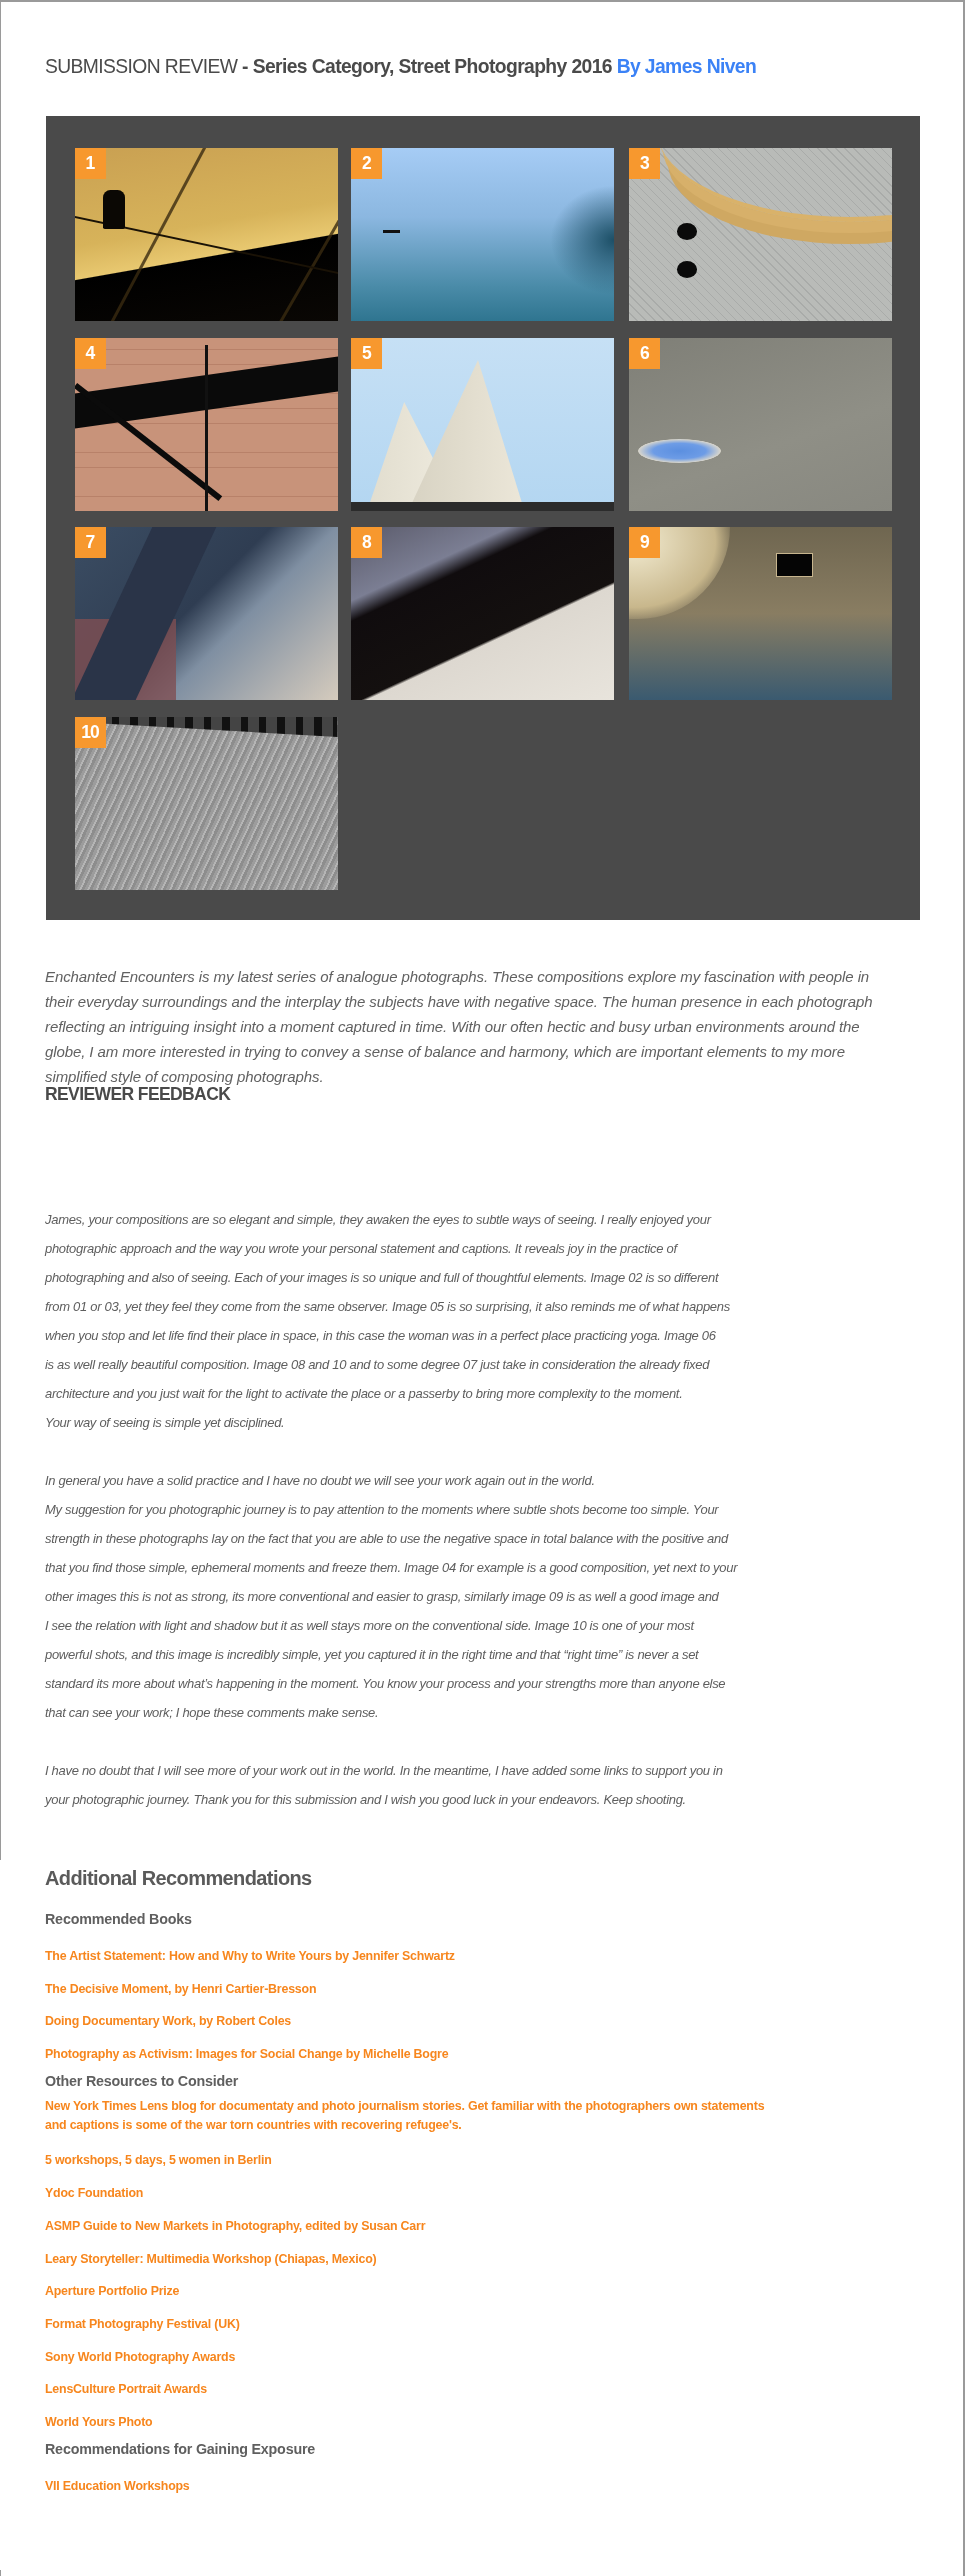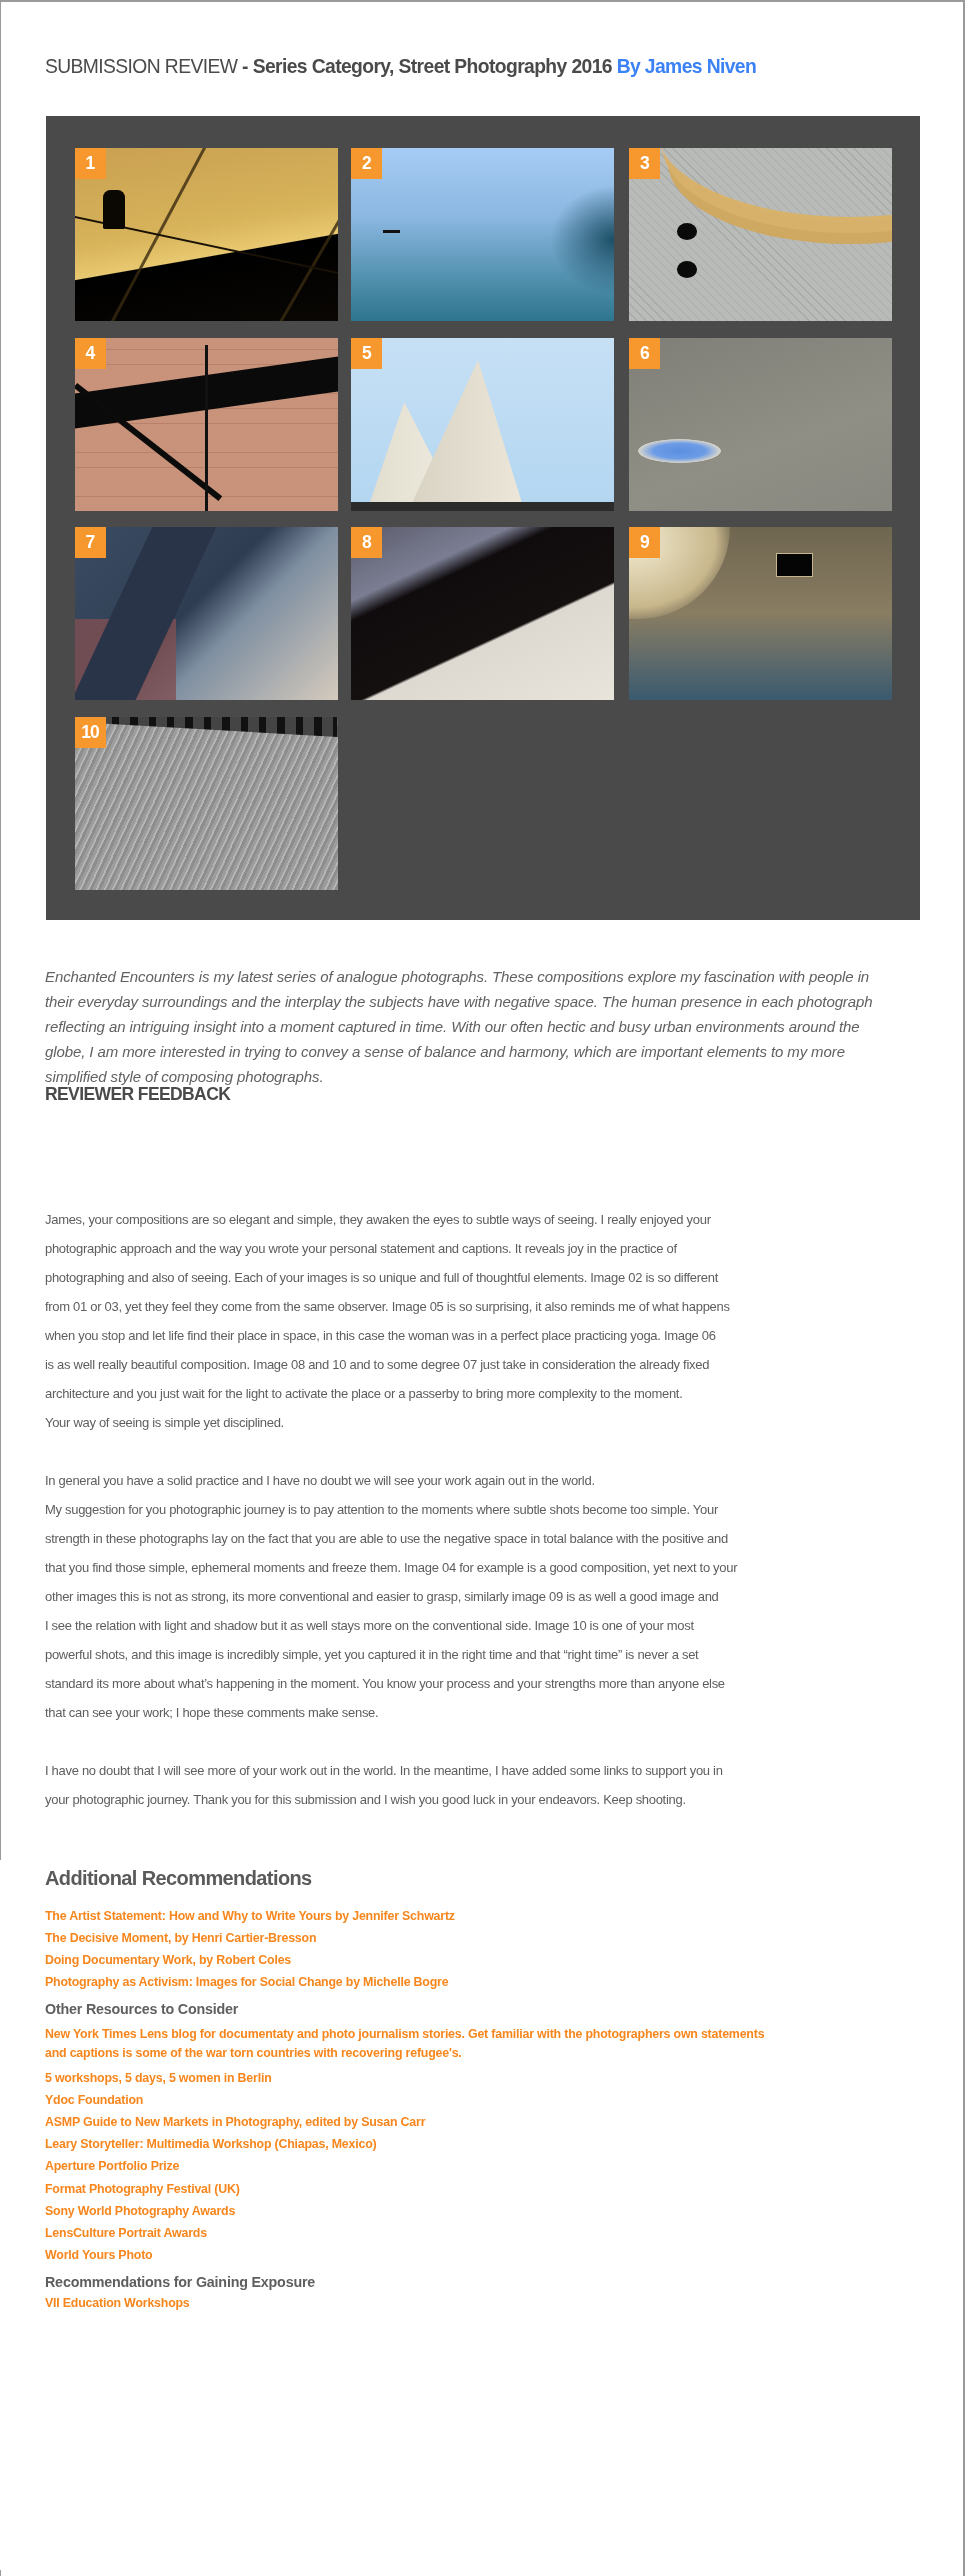--- a/index.html
+++ b/index.html
@@ -48,28 +48,28 @@
   .p8 .art { background: linear-gradient(155deg, #5a5a6a 0%, #7b7e93 25%, #100c0e 32%, #14100f 60%, #ddd8d0 61%, #e8e4dc 100%); }
   .p9 .art { background: linear-gradient(180deg, #6f6650 0%, #897d62 50%, #3a5a70 100%); }
   .p9 .win { position:absolute; left:147px; top:26px; width:37px; height:24px; background:#050505; border:1.8px solid #c7b58e; }
   .p9 .arch { position:absolute; left:-37px; top:-18.4px; width:138px; height:110px; border-radius: 0 0 92px 0; background: radial-gradient(ellipse at 30% 30%, #f3ecd2 0%, #c8b78c 60%, rgba(0,0,0,0) 75%); }
   .p10 .art { background: repeating-linear-gradient(115deg, #9c9c9c 0 2.8px, #b5b5b5 2.8px 4.6px, #8d8d8d 4.6px 7.4px); }
   .p10 .edge { position:absolute; left:0; top:0; width:263px; height:20px; background: repeating-linear-gradient(90deg, #111 0 7.4px, #444 7.4px 18.4px); clip-path: polygon(0 0, 100% 0, 100% 100%, 0 25%); }
 
   .intro { position: absolute; left: 45px; top: 964px; width: 855px; font-size: 15px; line-height: 25px; color: #616161; letter-spacing: -0.1px; font-style: italic; }
 
   .h-feedback { position: absolute; left: 45px; top: 1084px; font-size: 17.5px; font-weight: bold; color: #4a4a4a; letter-spacing: -0.6px; }
-  .feedback { position: absolute; left: 45px; top: 1205px; width: 855px; font-size: 13px; line-height: 29px; color: #5e5e5e; letter-spacing: -0.3px; }
+  .feedback { position: absolute; left: 45px; top: 1205px; width: 855px; font-style: italic; font-size: 13px; line-height: 29px; color: #5e5e5e; letter-spacing: -0.3px; }
   .feedback p { white-space: pre-line; }
   .feedback .gap { height: 29px; }
 
   .h-addl { position: absolute; left: 45px; top: 1867px; font-size: 20px; color: #5a5a5a; letter-spacing: -0.6px; }
   .recs { position: absolute; left: 45px; top: 1907px; width: 828px; }
   .recs .sub { font-size: 14.3px; font-weight: bold; color: #5f5f5f; line-height: 24px; letter-spacing: -0.2px; }
-  .recs .link { display: block; font-size: 12.4px; font-weight: bold; color: #f7861d; line-height: 14.7px; margin-top: 2px; margin-bottom: 7.4px; text-decoration: none; letter-spacing: -0.2px; }
+  .recs .link { display: block; font-size: 12.4px; font-weight: bold; color: #f7861d; line-height: 14.7px; margin-top: 18px; margin-bottom: 7.4px; text-decoration: none; letter-spacing: -0.2px; }
   .recs .group { margin-bottom: 7.4px; }
   .recs .link.wrap { line-height: 19.3px; margin-top: 3.7px; }
 </style>
 </head>
 <body>
 
 <div class="frame-top"></div>
 <div class="frame-right"></div>
 <div class="frame-left"></div>
 <div class="frame-left-bottom"></div>
@@ -176,20 +176,21 @@
 that can see your work; I hope these comments make sense.</p>
   <div class="gap"></div>
   <p>I have no doubt that I will see more of your work out in the world. In the meantime, I have added some links to support you in
 your photographic journey.  Thank you for this submission and I wish you good luck in your endeavors. Keep shooting.</p>
 </div>
 
 <h2 class="h-addl">Additional Recommendations</h2>
 
 <div class="recs">
   <div class="group">
+    <div class="sub">Recommended Books</div>
     <a class="link">The Artist Statement: How and Why to Write Yours by Jennifer Schwartz</a>
     <a class="link">The Decisive Moment, by Henri Cartier-Bresson</a>
     <a class="link">Doing Documentary Work, by Robert Coles</a>
     <a class="link">Photography as Activism: Images for Social Change by Michelle Bogre</a>
   </div>
   <div class="group">
     <div class="sub">Other Resources to Consider</div>
     <a class="link wrap" style="width:736px">New York Times Lens blog for documentaty and photo journalism stories. Get familiar with the photographers own statements and captions is some of the war torn countries with recovering refugee's.</a>
     <a class="link">5 workshops, 5 days, 5 women in Berlin</a>
     <a class="link">Ydoc Foundation</a>

